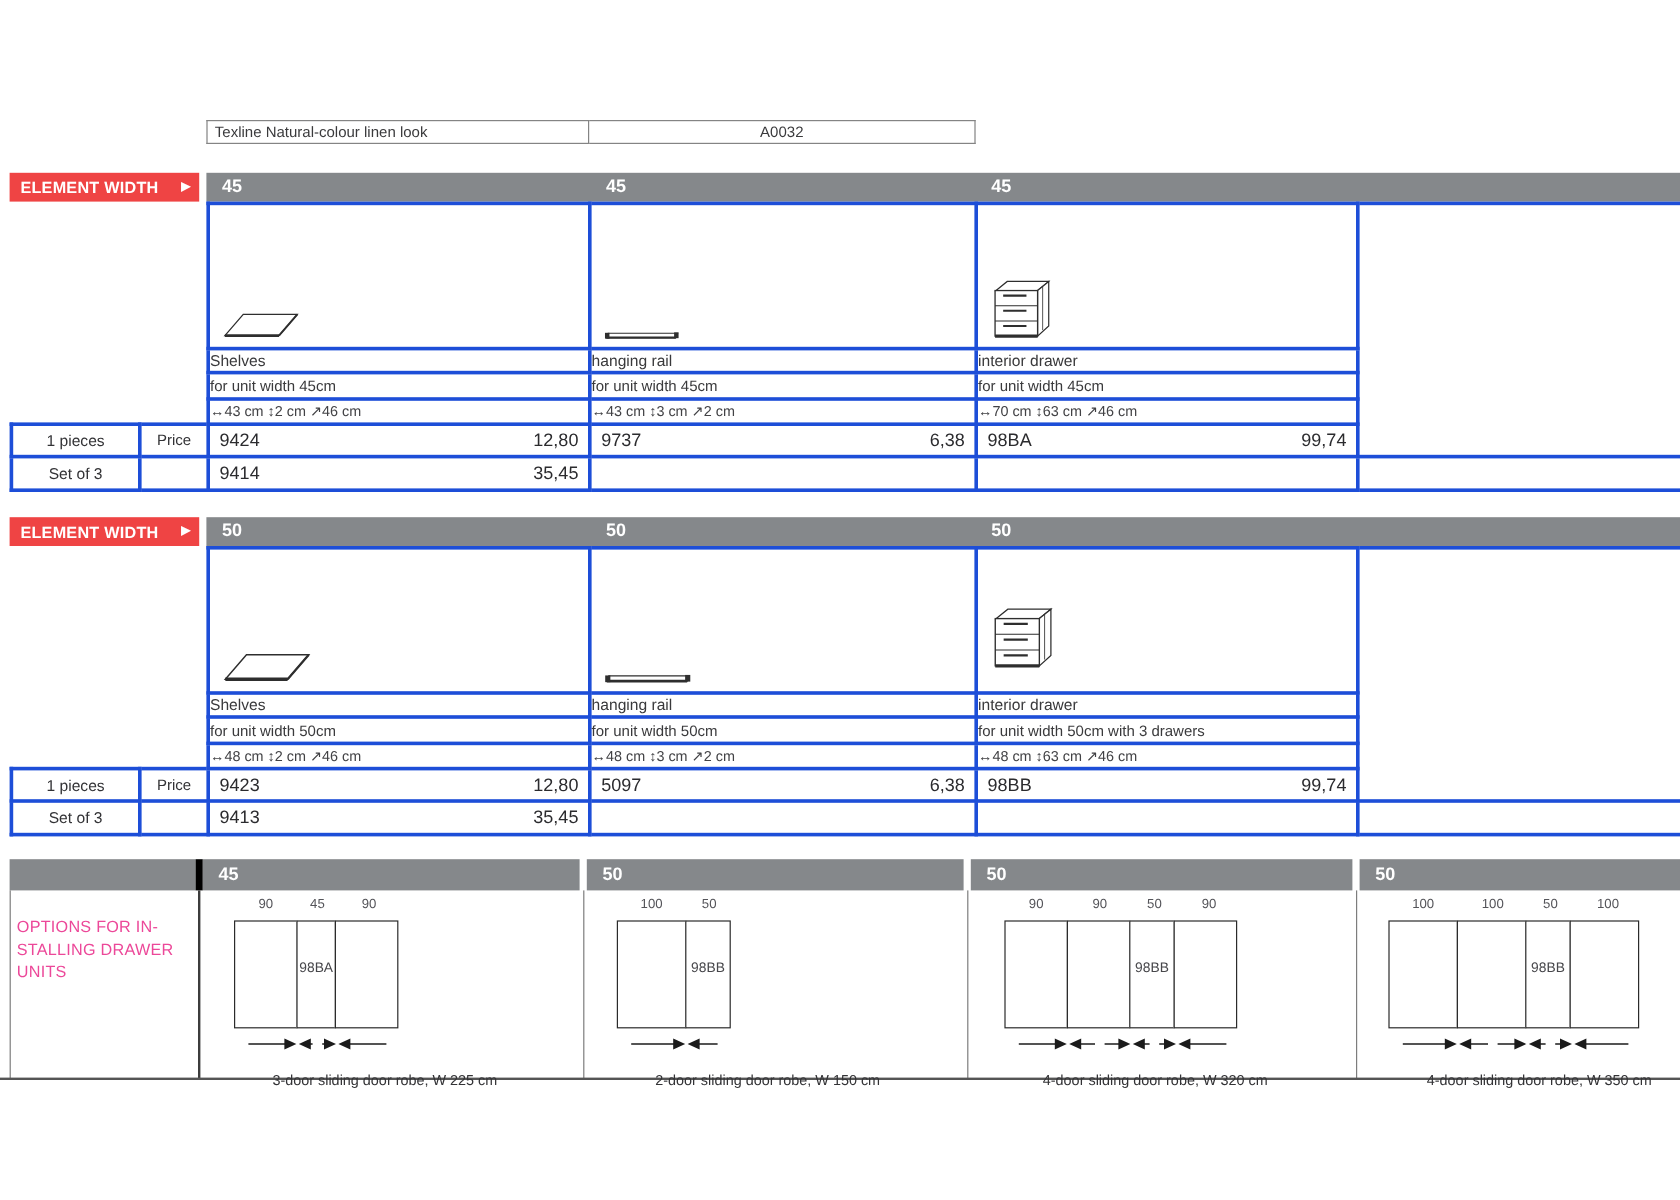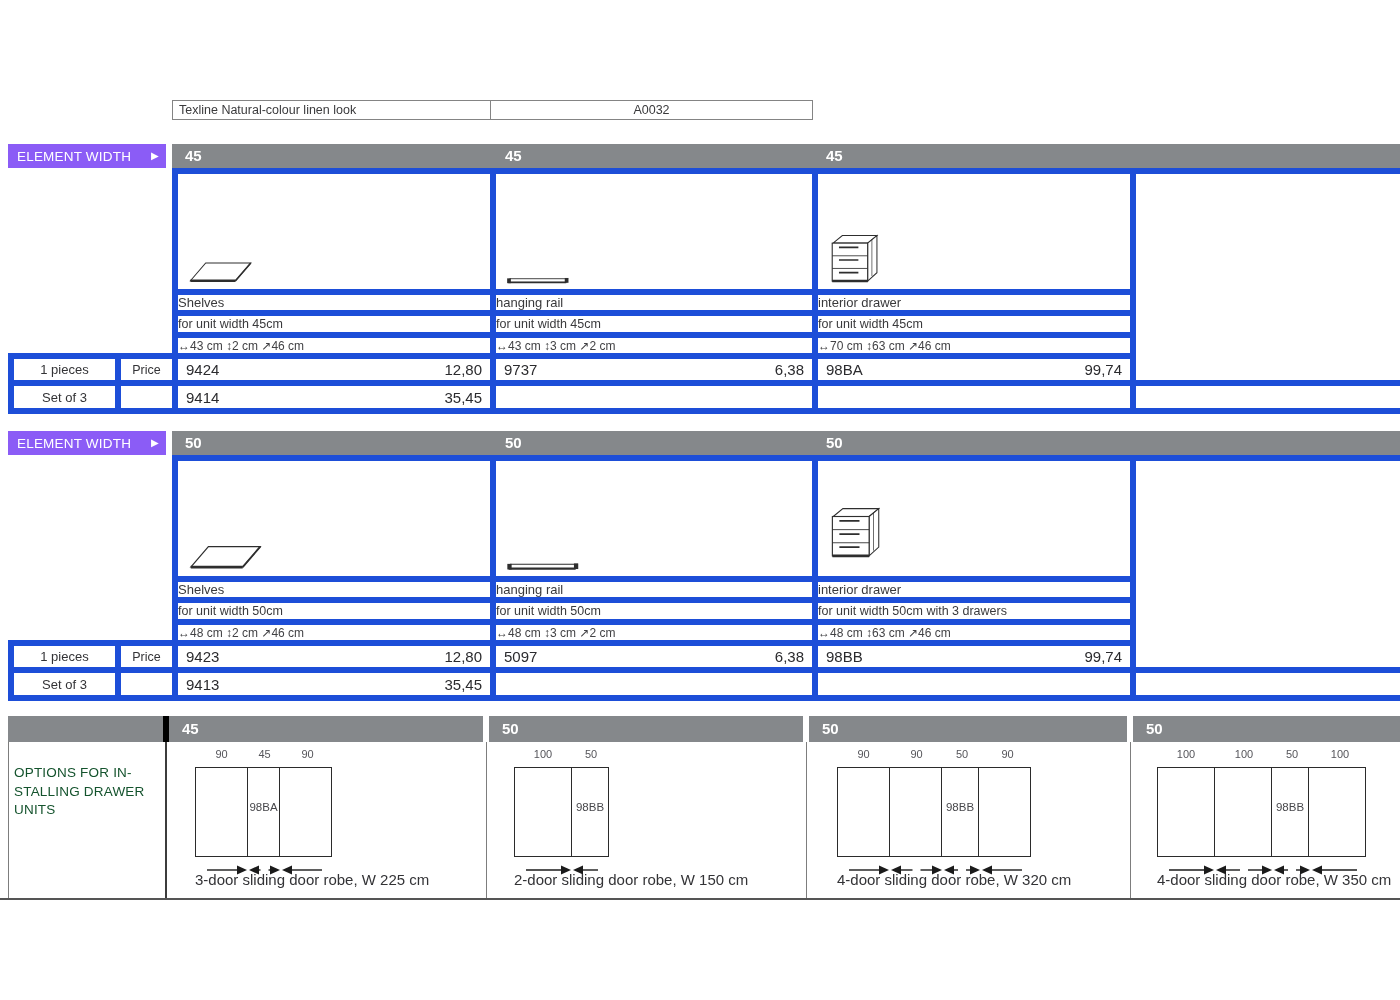--- a/index.html
+++ b/index.html
@@ -6,64 +6,64 @@
   body{font-family:"Liberation Sans", sans-serif; color:#3A3A3C;}
   #canvas{position:relative;width:1400px;height:1000px;background:#ffffff;overflow:hidden;}
 
   
   .colour-table{position:absolute;left:172px;top:100px;border-collapse:collapse;table-layout:fixed;width:641px;}
   .colour-table td{border:1px solid #848484;font-size:12.5px;height:18px;padding:0 6px;color:#3A3A3C;}
   .colour-table .c-center{text-align:center;}
   .teal{color:#4E9FA6;}
 
   
-  .ew-header{position:absolute;left:8px;width:158px;height:24px;background:#8b5cf6;color:#fff;
+  .ew-header{position:absolute;left:8px;width:158px;height:24px;background:#ef4444;color:#fff;
              display:flex;align-items:center;justify-content:space-between;padding:0 7px 0 9px;box-sizing:border-box;
-             font-size:13.5px;font-weight:normal;letter-spacing:.2px;}
+             font-size:13.5px;font-weight:bold;letter-spacing:.2px;}
   .ew-header .tri{font-size:10px;line-height:1;}
   .gray-bar{position:absolute;left:172px;width:1228px;height:24px;background:#85888B;}
   .gray-bar span{position:absolute;top:3px;color:#fff;font-weight:bold;font-size:15px;}
   .gb0{left:13px;} .gb1{left:333px;} .gb2{left:654px;}
 
   
   .ptable{position:absolute;left:8px;border-collapse:collapse;table-layout:fixed;width:1392px;}
-  .ptable td{border:6px solid #1d4ed8;padding:0;vertical-align:middle;box-sizing:border-box;}
+  .ptable td{border:3px solid #1d4ed8;padding:0;vertical-align:middle;box-sizing:border-box;}
   .ptable td.spacer{border:none;background:transparent;}
   .ptable td.imgcell{vertical-align:bottom;padding-left:10px;}
   .ptable td.c4big{border-right:none;}
   .ptable td.c4small{border-right:none;}
   .name{font-size:13px;padding-left:8px;color:#39393B;}
   .desc{font-size:12.5px;padding-left:8px;color:#3A3A3C;}
   .dims{font-size:12px;padding-left:8px;color:#424245;}
   .lab{font-size:13px;text-align:center;color:#333336;}
   .lab-sm{font-size:12.5px;text-align:center;color:#333336;}
   .cpwrap{display:flex;justify-content:space-between;align-items:center;width:100%;}
   .code{font-size:15px;font-weight:normal;color:#2B2B2E;padding-left:8px;}
   .price{font-size:15px;font-weight:normal;color:#2B2B2E;padding-right:8px;}
   .pad-shelf{padding-bottom:14px;}
   .pad-rail{padding-bottom:26px;}
   .pad-drawer{padding-bottom:20px;}
 
   
   .opt-bar{position:absolute;top:716px;height:26px;background:#85888B;color:#fff;font-weight:bold;font-size:15px;
            line-height:26px;box-sizing:border-box;padding-left:13px;}
-  .opt-label{position:absolute;left:14px;top:764px;width:160px;font-size:13.5px;line-height:1.38;color:#14532d;letter-spacing:.2px;}
+  .opt-label{position:absolute;left:14px;top:764px;width:160px;font-size:13.5px;line-height:1.38;color:#ec4899;letter-spacing:.2px;}
   .vline{position:absolute;width:1px;background:#7d7d7d;}
   .hline{position:absolute;height:2px;background:#555;}
   .blacksep{position:absolute;background:#000;}
 
   .diagram{position:absolute;top:742px;height:157px;}
   .door-labels{position:absolute;top:6px;display:flex;}
   .door-size{display:inline-block;text-align:center;font-size:11px;color:#55555A;}
   .doors{position:absolute;top:25px;display:flex;}
   .door{height:90px;border:1px solid #2b2b2b;box-sizing:border-box;position:relative;background:#fff;}
   .door + .door{margin-left:-1px;}
   .door-code{position:absolute;left:0;right:0;top:38%;text-align:center;font-size:11.5px;color:#47474B;}
   .arrows{position:absolute;top:121px;}
-  .caption{position:absolute;top:129px;font-size:15px;color:#333336;white-space:nowrap;}
+  .caption{position:absolute;top:151px;font-size:12px;color:#333336;white-space:nowrap;margin-left:32px;}
 
   svg .ln{stroke:#1b1b1b;stroke-width:1.4;}
   svg .hd{fill:#1b1b1b;}
 </style>
 </head>
 <body>
 
 <div id="canvas">
 
   <table class="colour-table">

